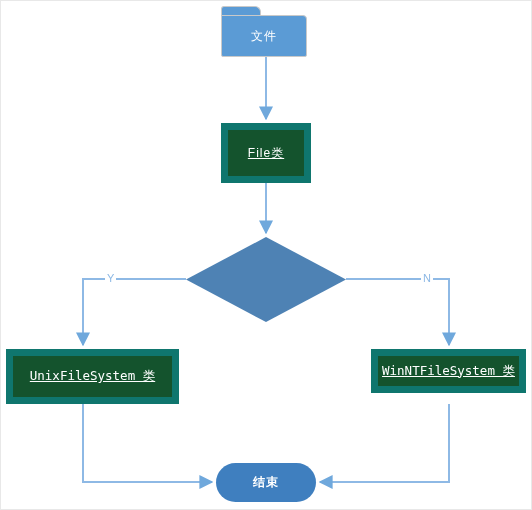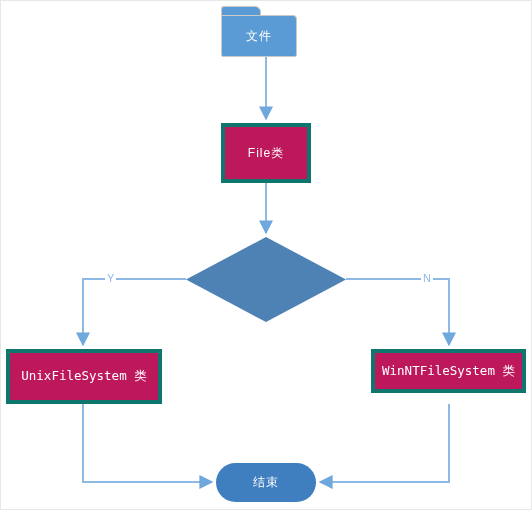--- a/index.html
+++ b/index.html
@@ -34,21 +34,21 @@
     align-items: center;
     justify-content: center;
     text-align: center;
     color: #ffffff;
   }
 
   
   #node-file-folder {
     left: 220px;
     top: 5px;
-    width: 76px;
+    width: 86px;
     height: 51px;
   }
   .folder-shape {
     position: absolute;
     left: 0;
     top: 0;
     width: 100%;
     height: 100%;
   }
   .folder-tab {
@@ -83,35 +83,36 @@
     display: flex;
     align-items: center;
     justify-content: center;
     font-size: 12px;
     color: #ffffff;
     letter-spacing: 1px;
   }
 
   
   .rect {
-    background: #be185d;
-    border: 4px solid #0f766e;
+    background: #14532d;
+    border: 7px solid #0f766e;
     font-size: 12px;
+    text-decoration: underline;
   }
   #node-file-class {
     left: 220px;
     top: 122px;
     width: 90px;
     height: 60px;
     letter-spacing: 1px;
   }
   #node-unix {
     left: 5px;
     top: 348px;
-    width: 156px;
+    width: 173px;
     height: 55px;
     font-family: "DejaVu Sans Mono", "Liberation Mono", monospace;
     font-size: 12.5px;
   }
   #node-winnt {
     left: 370px;
     top: 348px;
     width: 155px;
     height: 44px;
     font-family: "DejaVu Sans Mono", "Liberation Mono", monospace;
@@ -146,20 +147,21 @@
   
   #node-end {
     left: 215px;
     top: 462px;
     width: 100px;
     height: 39px;
     background: #3F7FBF;
     border-radius: 20px;
     font-size: 12px;
     letter-spacing: 1px;
+    font-weight: bold;
   }
 
   
   .edge-label {
     position: absolute;
     font-size: 11px;
     color: #8EB9E5;
     background: #ffffff;
     padding: 0 2px;
     line-height: 11px;

